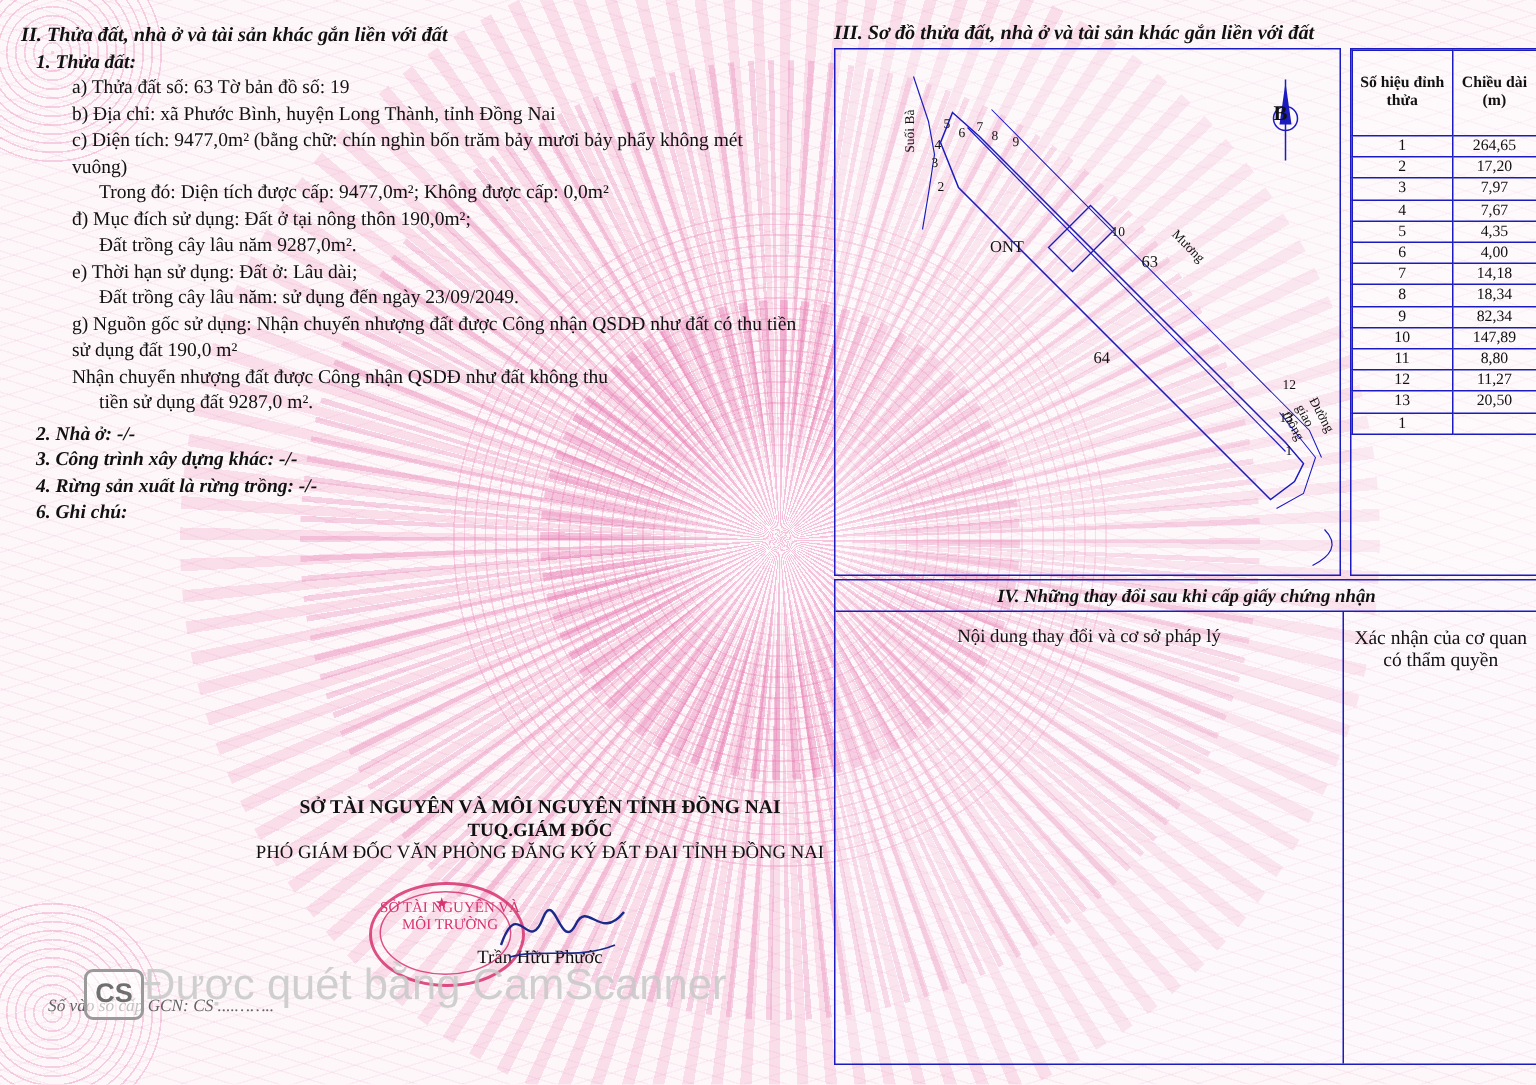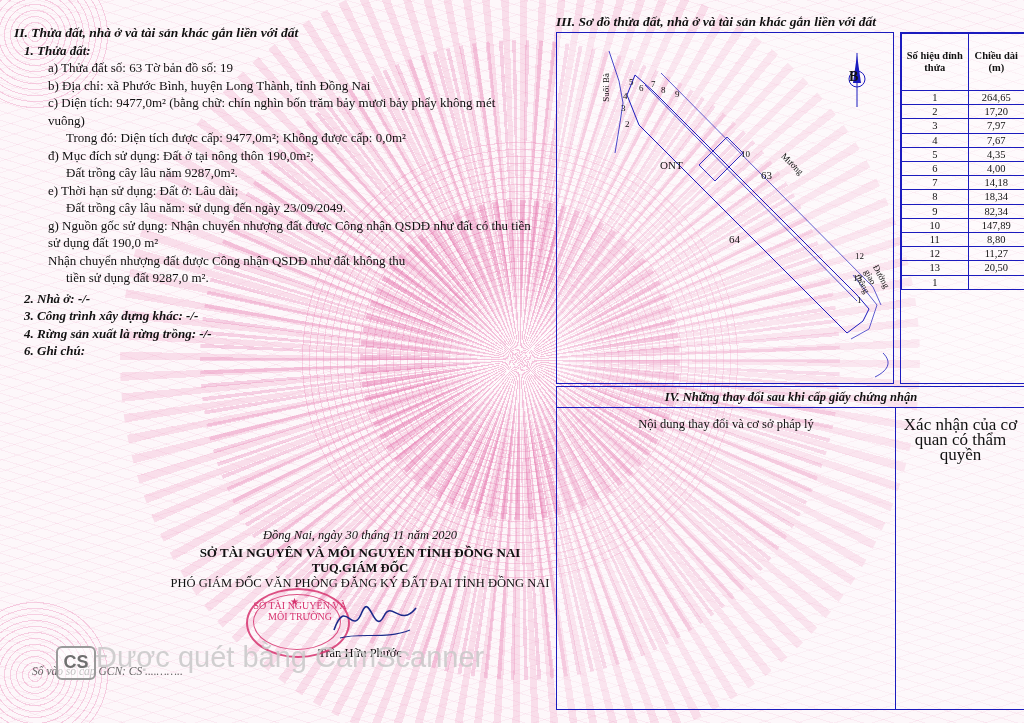--- a/index.html
+++ b/index.html
@@ -55,21 +55,21 @@
   .corner-orn{
     position:absolute;width:150px;height:150px;border-radius:50%;
     background:repeating-radial-gradient(circle at 50% 50%,
         rgba(233,130,180,.35) 0 1px, rgba(255,255,255,0) 1px 6px);
   }
   
   .sec-title{
     font-weight:bold;font-style:italic;font-size:13.5px;
   }
   #left{
-    position:absolute;left:14px;top:24px;width:520px;
+    position:absolute;left:14px;top:14px;width:520px;
     font-size:13px;line-height:17.5px;
   }
   #left .blk{margin-top:3px;}
   .ind2{padding-left:34px;}
   .ind3{padding-left:52px;}
   .numline{font-weight:bold;font-style:italic;padding-left:10px;}
   
   #rtitle{
     position:absolute;left:556px;top:14px;width:470px;
     font-size:13.5px;font-weight:bold;font-style:italic;
@@ -92,21 +92,21 @@
   #sec4{
     position:absolute;left:556px;top:386px;width:468px;height:322px;
     border:1px solid #1b1bbe;background:rgba(255,255,255,.2);
   }
   #sec4 .hdr{
     text-align:center;font-weight:bold;font-style:italic;font-size:12.5px;
     border-bottom:1px solid #1b1bbe;line-height:20px;height:20px;
   }
   #sec4 .cols{display:flex;height:301px;}
   #sec4 .c1{flex:0 0 338px;border-right:1px solid #1b1bbe;text-align:center;padding-top:9px;font-size:12.5px;}
-  #sec4 .c2{flex:1;text-align:center;padding-top:9px;font-size:17px;line-height:15px;}
+  #sec4 .c2{flex:1;text-align:center;padding-top:9px;font-size:13px;line-height:15px;}
   
   #sign{
     position:absolute;left:170px;top:528px;width:380px;text-align:center;font-size:12.5px;
   }
   #sign .l1{font-size:12.5px;}
   #sign .l2{font-weight:bold;font-size:13px;margin-top:2px;}
   #sign .l3{font-weight:bold;font-size:12.5px;}
   #sign .l4{font-weight:normal;font-size:12.5px;}
   #sign .name{font-weight:normal;font-size:12.5px;margin-top:55px;}
   .handdate{font-family:"Liberation Serif",serif;font-style:italic;}
@@ -303,21 +303,20 @@
 
 <div id="sec4">
   <div class="hdr">IV. Những thay đổi sau khi cấp giấy chứng nhận</div>
   <div class="cols">
     <div class="c1">Nội dung thay đổi và cơ sở pháp lý</div>
     <div class="c2">Xác nhận của cơ quan có thẩm quyền</div>
   </div>
 </div>
 
 <div id="sign">
-  <div class="l1 handdate">Đồng Nai, ngày 30 tháng 11 năm 2020</div>
   <div class="l2">SỞ TÀI NGUYÊN VÀ MÔI NGUYÊN TỈNH ĐỒNG NAI</div>
   <div class="l3">TUQ.GIÁM ĐỐC</div>
   <div class="l4">PHÓ GIÁM ĐỐC VĂN PHÒNG ĐĂNG KÝ ĐẤT ĐAI TỈNH ĐỒNG NAI</div>
   <div class="name">Trần Hữu Phước</div>
 </div>
 
 <div id="stamp">
   <div class="ring"></div>
   <div class="ring2"></div>
   <div class="star">★</div>

